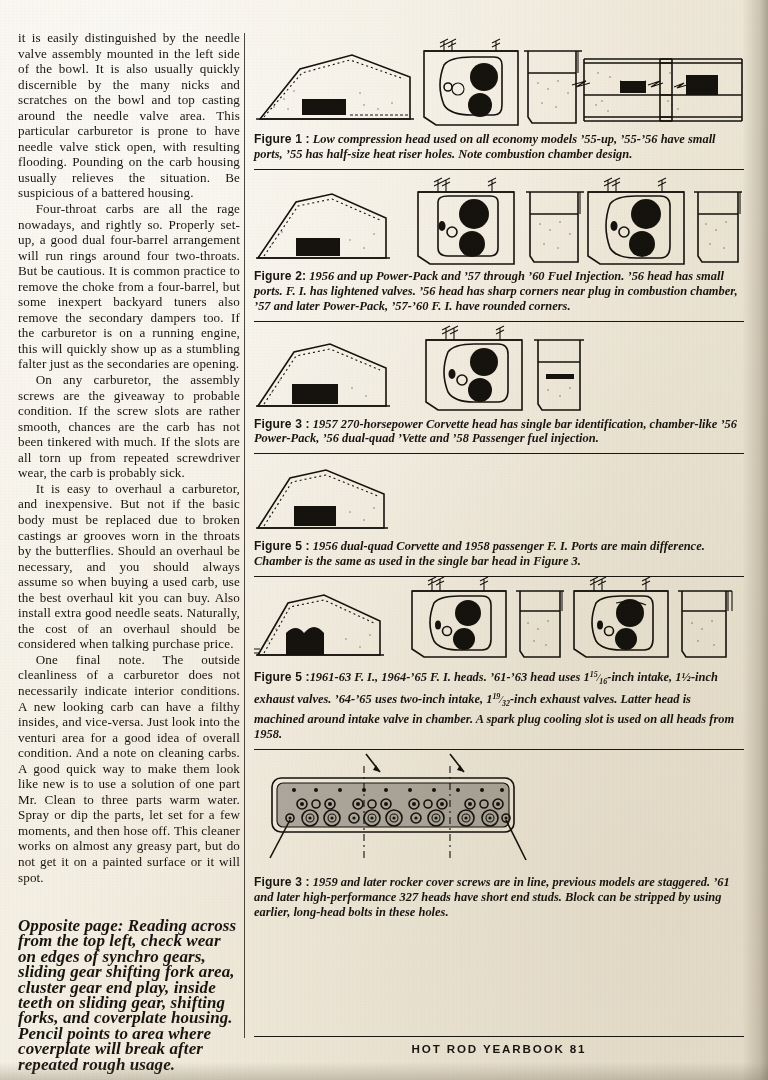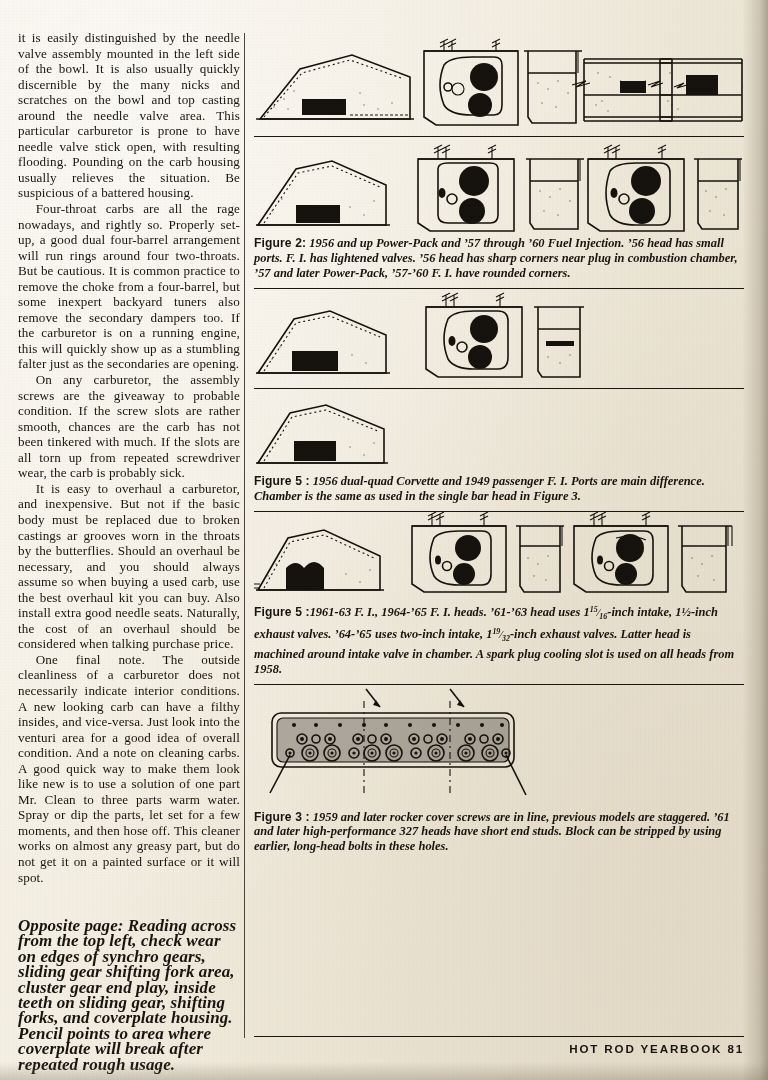--- a/index.html
+++ b/index.html
@@ -120,21 +120,21 @@
 
   .frac { font-size: .78em; }
   .frac sup, .frac sub { font-size: .82em; }
 
   
   .footer {
     position: absolute;
     left: 254px;
     top: 1036px;
     width: 490px;
-    text-align: right;
+    text-align: center;
   }
   .footer-rule {
     border-top: 1.6px solid #1a1711;
     margin-bottom: 5px;
   }
   .footer-text {
     font-family: "Liberation Sans", "DejaVu Sans", sans-serif;
     font-weight: bold;
     font-size: 11.6px;
     letter-spacing: .16em;
@@ -244,20 +244,24 @@
             <path class="ink-thin" d="M10 52 l12 -4 l-9 6 l12 -4 M106 54 l10 -5 l-7 6 l10 -4"></path>
             <g class="hatch">
               <circle cx="32" cy="40" r="1"></circle>
                 <circle cx="34" cy="72" r="1"></circle>
               <circle cx="40" cy="76" r="1"></circle>
                 <circle cx="30" cy="68" r="1"></circle>
             </g>
           </g>
         </svg>
       </div>
+      <div class="fig-caption">
+        <span class="fig-label">Figure 1 :</span>
+        <span class="fig-text">Low compression head used on all economy models ’55-up, ’55-’56 have small ports, ’55 has half-size heat riser holes. Note combustion chamber design.</span>
+      </div>
       <div class="rule"></div>
     </div>
 
     <div class="fig-block">
       <div class="fig-art">
         <svg width="490" height="96" viewBox="0 0 490 96" aria-hidden="true">
           <g>
             <path class="ink" d="M4 88 L42 32 L78 24 L132 48 L132 88 Z"></path>
             <path class="ink-thin" d="M10 86 L44 36 L78 29 L126 50" stroke-dasharray="2 3"></path>
             <rect class="ink-fill" x="42" y="68" width="44" height="18"></rect>
@@ -362,20 +366,24 @@
             <path class="ink" d="M8 40 L50 40"></path>
             <rect class="ink-fill" x="16" y="52" width="28" height="5"></rect>
             <g class="hatch">
               <circle cx="18" cy="68" r="1"></circle>
                 <circle cx="30" cy="74" r="1"></circle>
               <circle cx="40" cy="66" r="1"></circle>
             </g>
           </g>
         </svg>
       </div>
+      <div class="fig-caption">
+        <span class="fig-label">Figure 3 :</span>
+        <span class="fig-text">1957 270-horsepower Corvette head has single bar identification, chamber-like ’56 Power-Pack, ’56 dual-quad ’Vette and ’58 Passenger fuel injection.</span>
+      </div>
       <div class="rule"></div>
     </div>
 
     <div class="fig-block">
       <div class="fig-art">
         <svg width="490" height="82" viewBox="0 0 490 82" aria-hidden="true">
           <g>
             <path class="ink" d="M4 74 L36 24 L72 16 L130 40 L130 74 Z"></path>
             <path class="ink-thin" d="M10 72 L38 28 L72 21 L124 42" stroke-dasharray="2 3"></path>
             <rect class="ink-fill" x="40" y="52" width="42" height="20"></rect>
@@ -385,21 +393,21 @@
                 <circle cx="24" cy="50" r="1"></circle>
               <circle cx="96" cy="58" r="1"></circle>
                 <circle cx="110" cy="66" r="1"></circle>
               <circle cx="120" cy="54" r="1"></circle>
             </g>
           </g>
         </svg>
       </div>
       <div class="fig-caption">
         <span class="fig-label">Figure 5 :</span>
-        <span class="fig-text">1956 dual-quad Corvette and 1949 passenger F. I. Ports are main difference. Chamber is the same as used in the single bar head in Figure 3.</span>
+        <span class="fig-text">1956 dual-quad Corvette and 1958 passenger F. I. Ports are main difference. Chamber is the same as used in the single bar head in Figure 3.</span>
       </div>
       <div class="rule"></div>
     </div>
 
     <div class="fig-block">
       <div class="fig-art">
         <svg width="490" height="88" viewBox="0 0 490 88" aria-hidden="true">
           <g>
             <path class="ink" d="M4 78 L34 26 L70 18 L126 44 L126 78 Z"></path>
             <path class="ink-thin" d="M10 76 L36 30 L70 23 L120 46" stroke-dasharray="2 3"></path>

